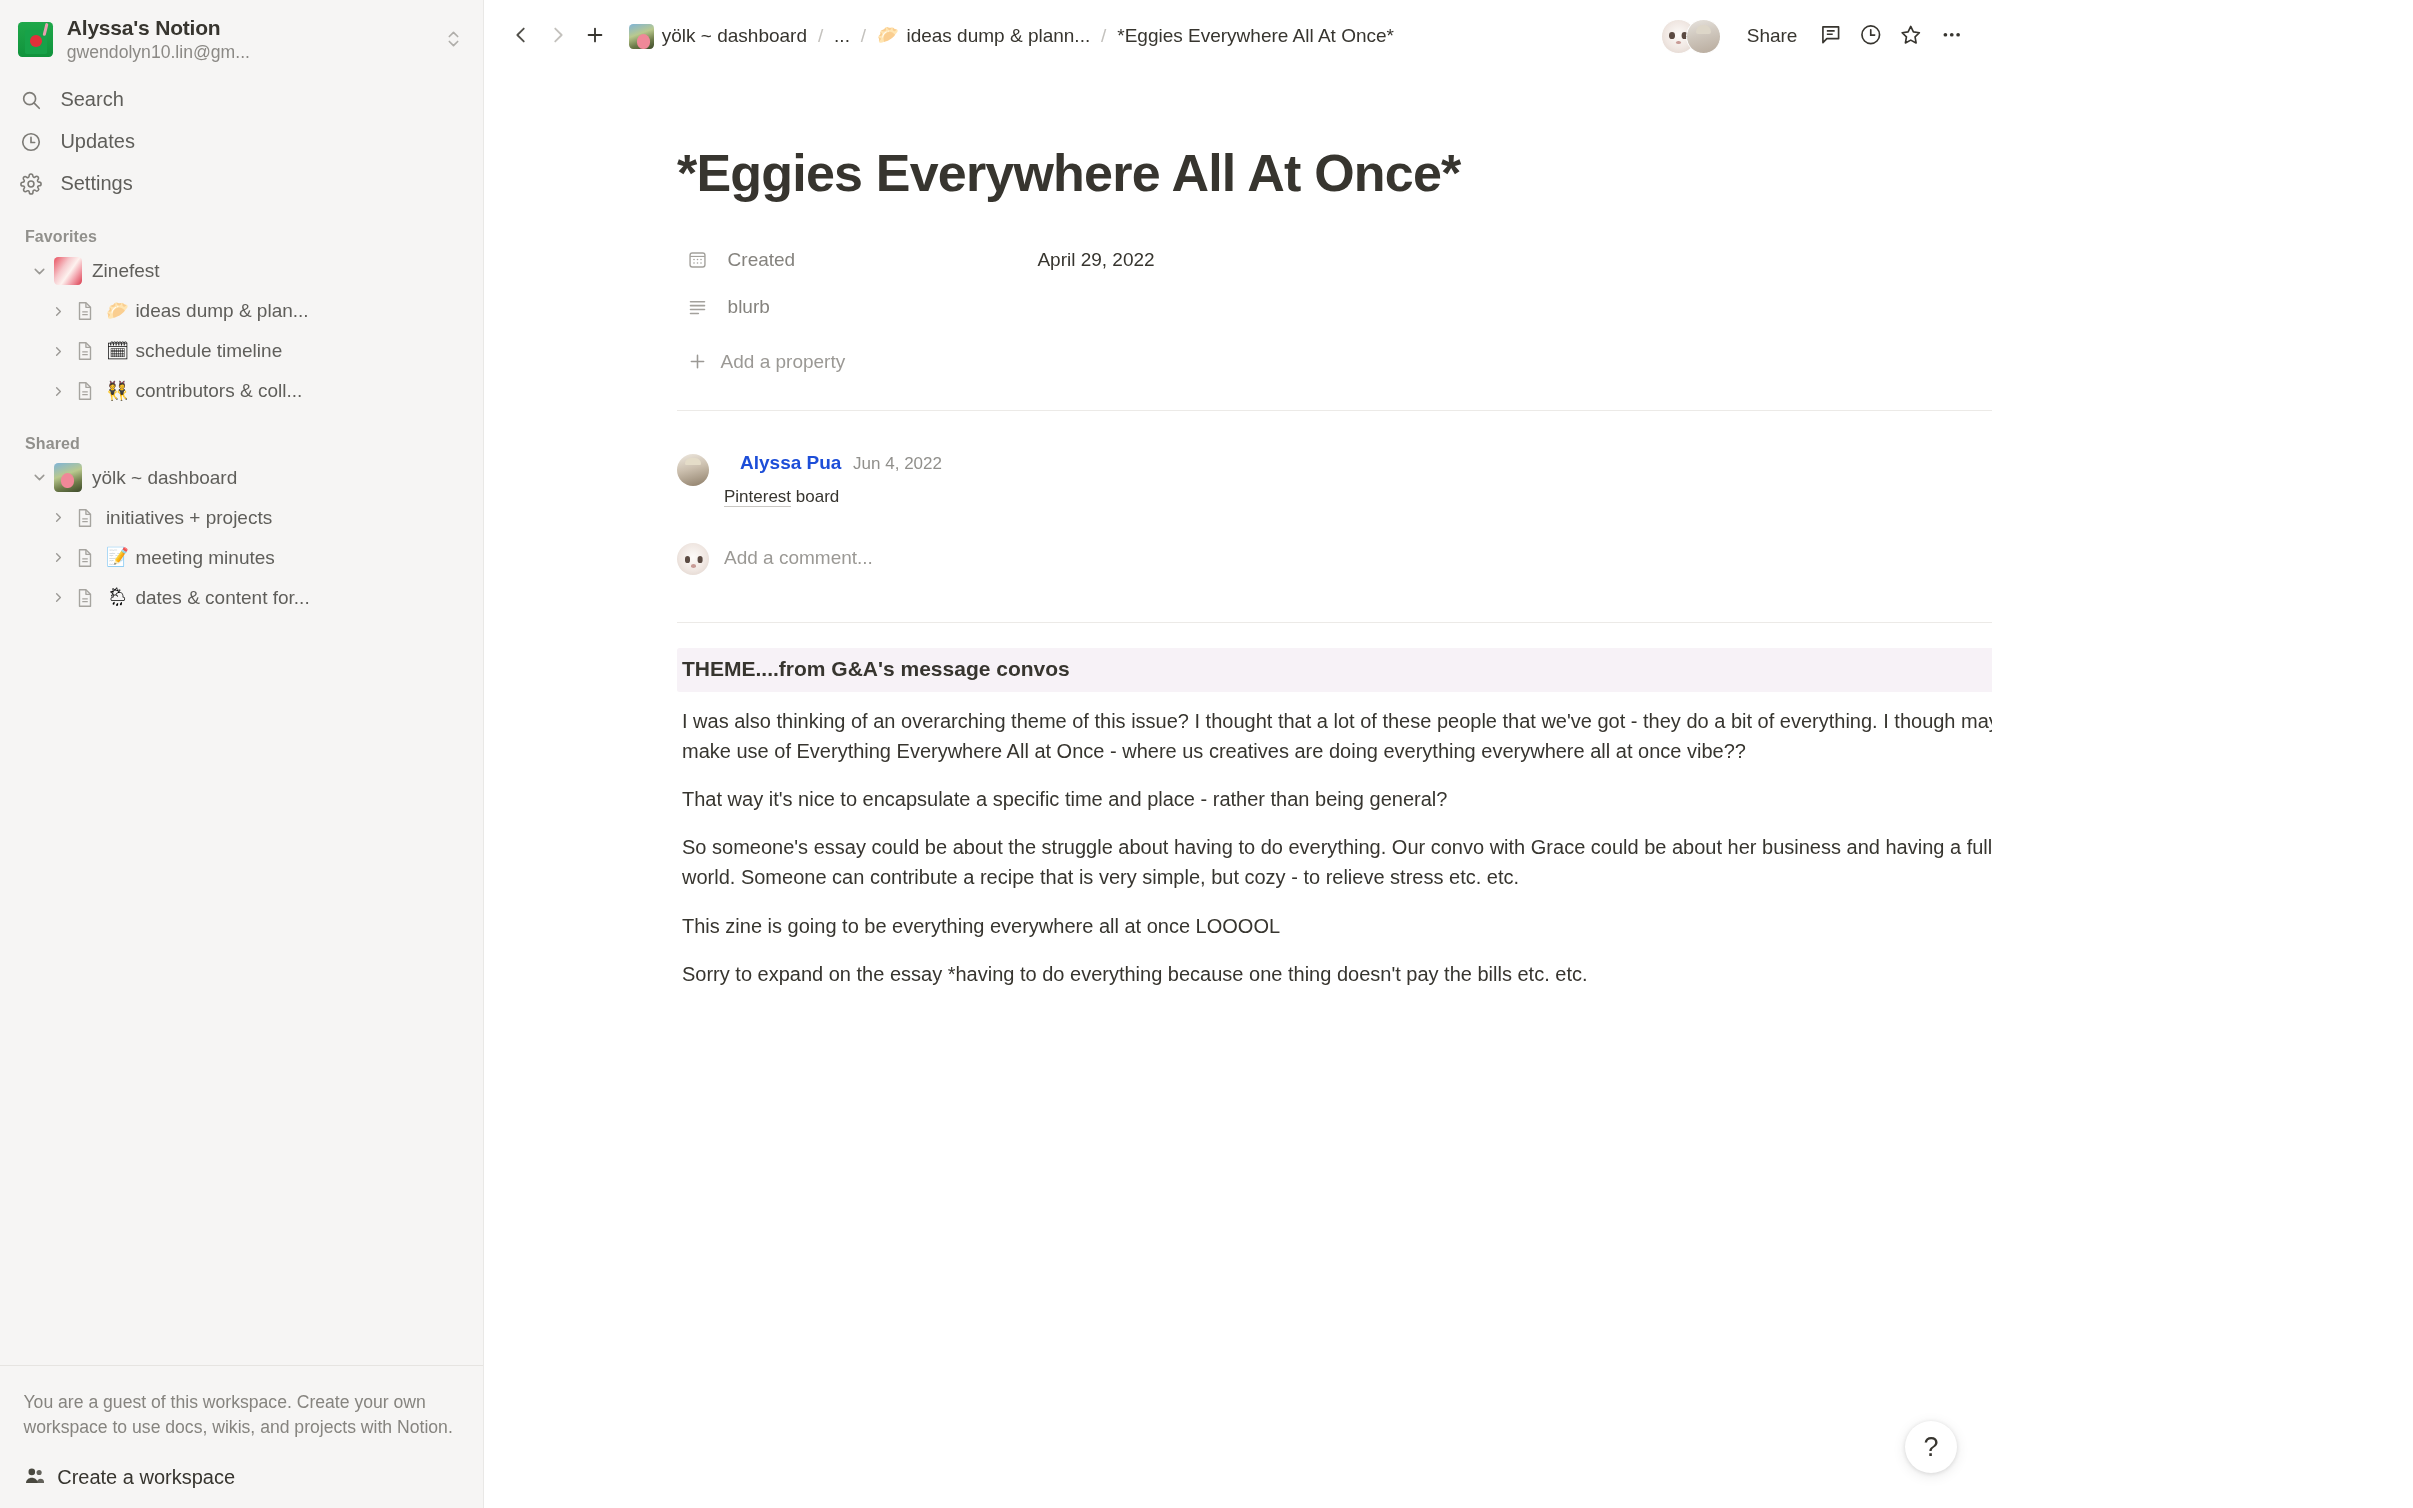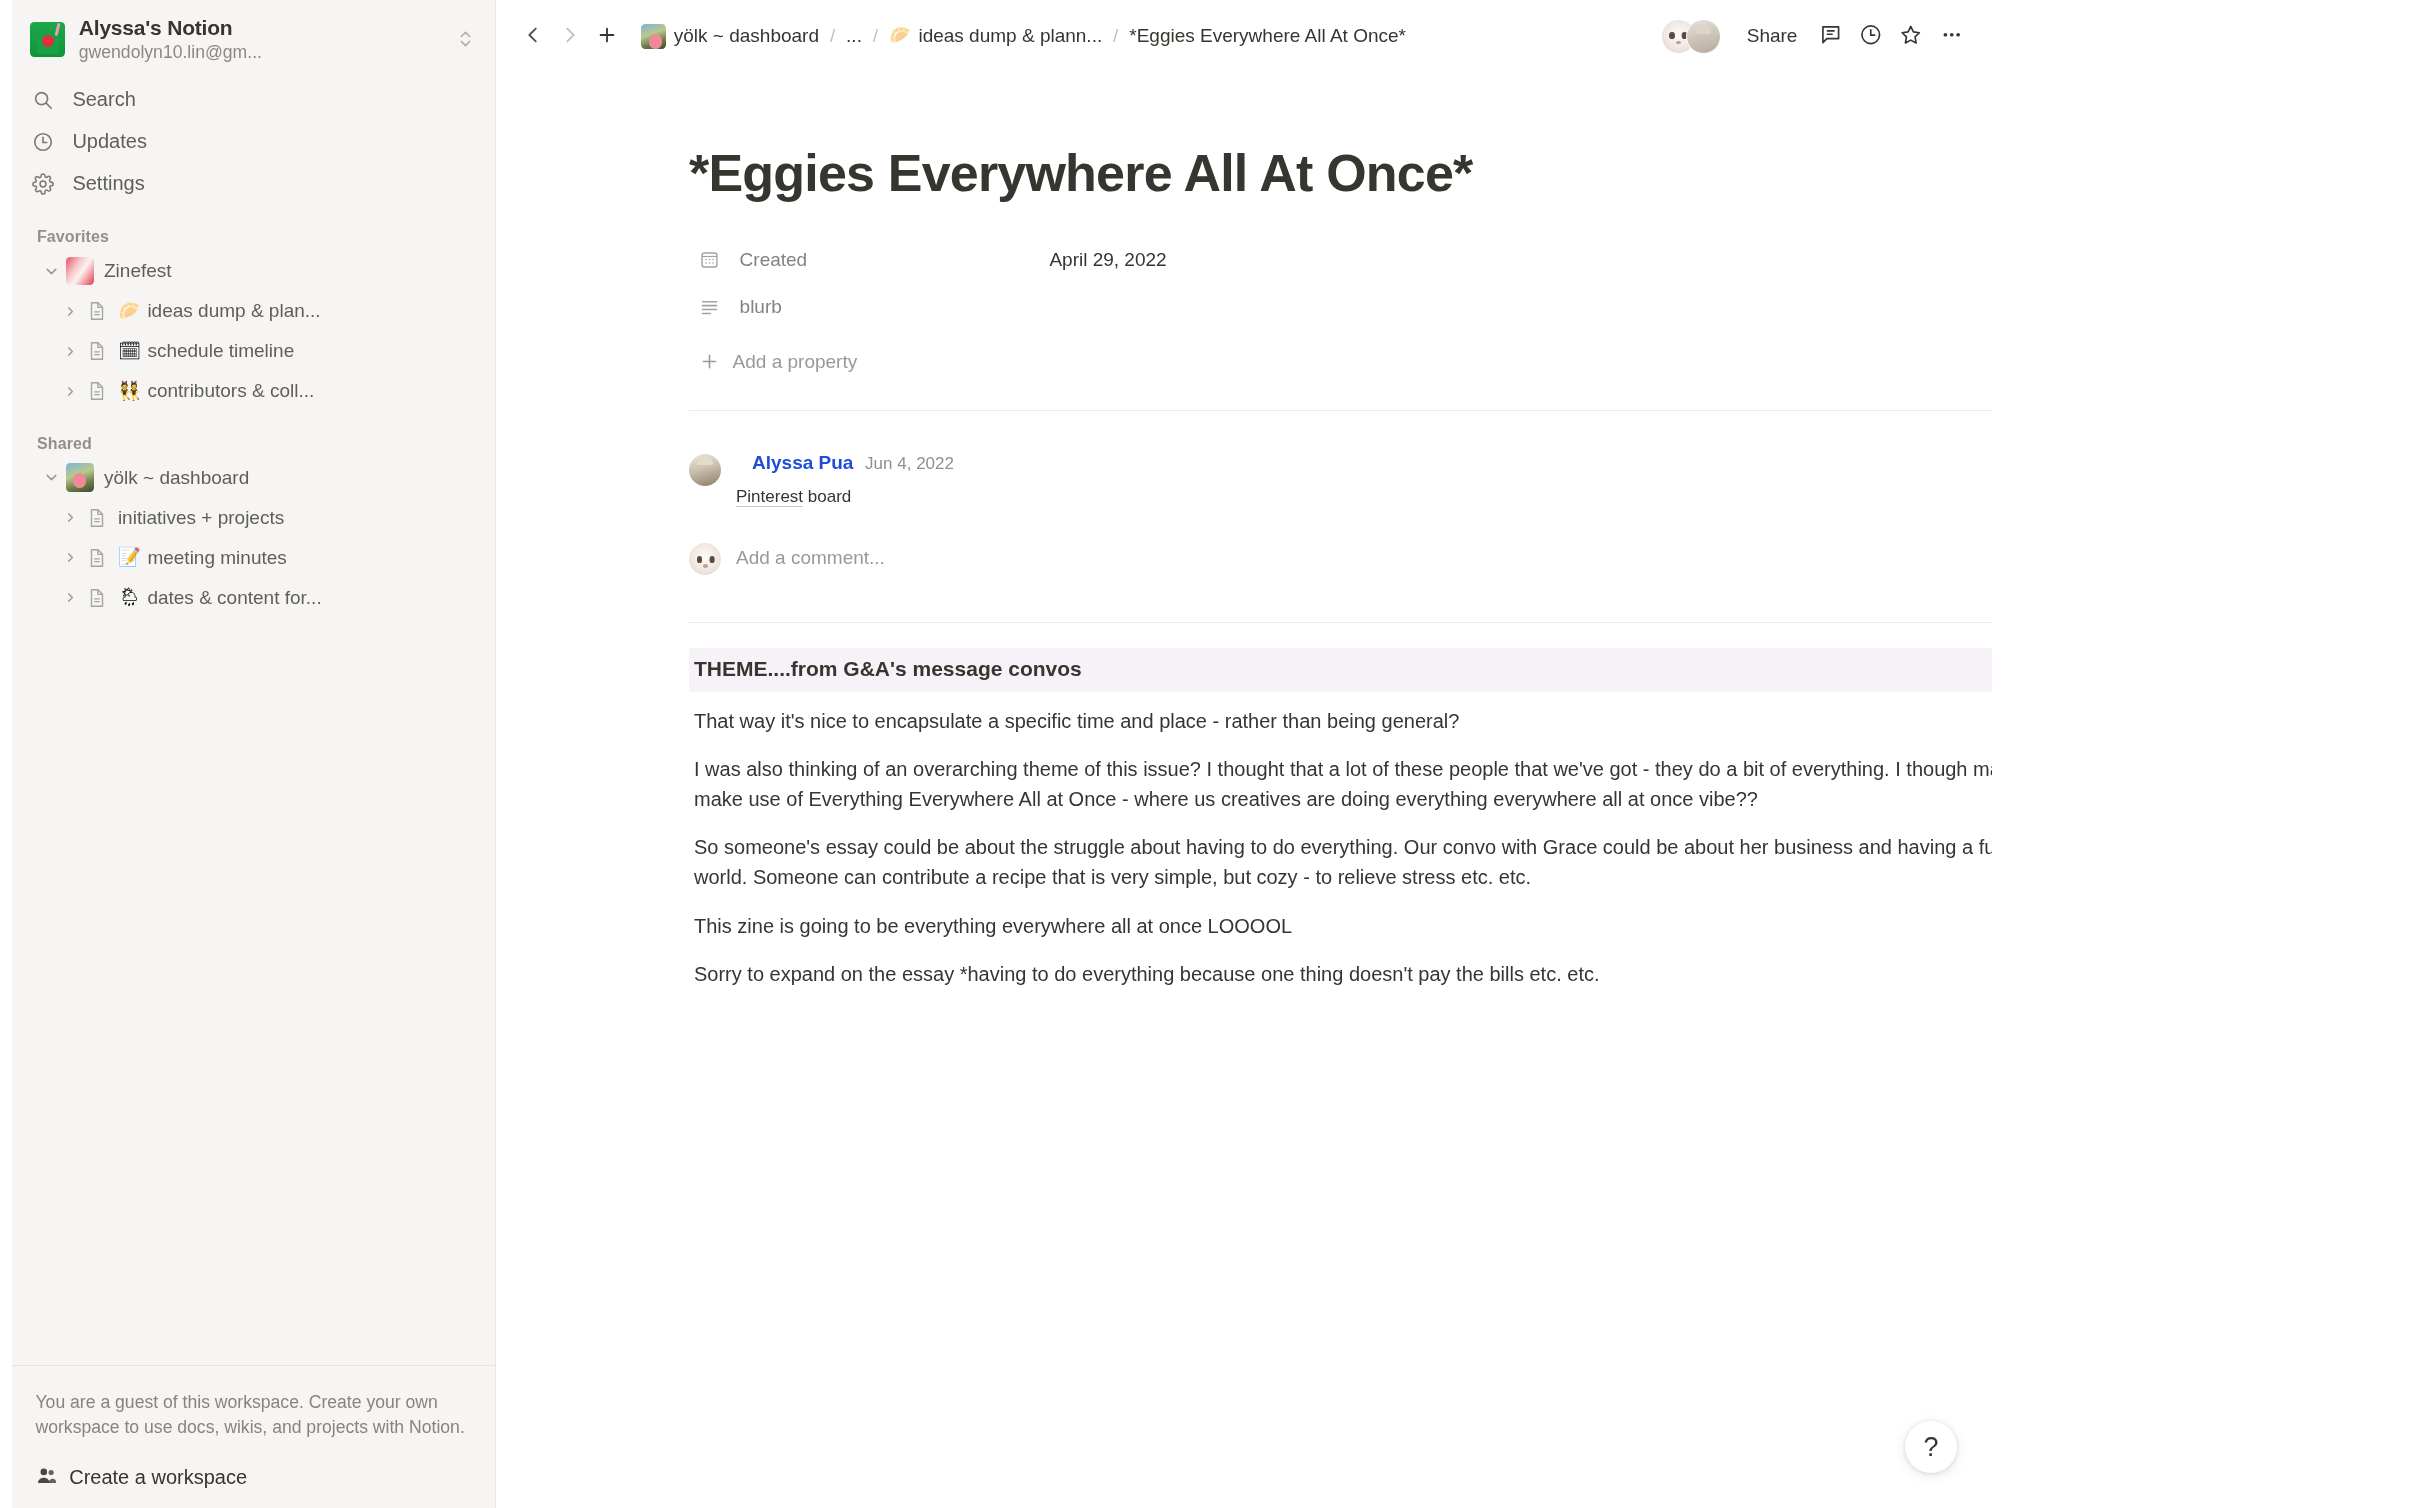--- a/index.html
+++ b/index.html
@@ -3,21 +3,21 @@
 <meta charset="utf-8">
 <style>
   * { box-sizing: border-box; margin: 0; padding: 0; }
   html, body {
     width: 2413px; height: 1508px;
     font-family: "Liberation Sans", sans-serif;
     background: #ffffff;
     overflow: hidden;
     -webkit-font-smoothing: antialiased;
   }
-  .app { display: flex; width: 1992px; height: 1508px; padding-left: 12px; }
+  .app { display: flex; width: 1992px; height: 1508px; }
 
   
   .sidebar {
     width: 484px; height: 1508px;
     background: #f6f5f4;
     border-right: 0.8px solid #e9e8e6;
     display: flex; flex-direction: column;
     position: relative; flex: 0 0 484px;
   }
   .ws-header {
@@ -506,22 +506,22 @@
           <div class="add-comment">
             <div class="c-av av-cat"></div>
             <div class="ac-ph">Add a comment...</div>
           </div>
         </div>
 
         <div class="rule2"></div>
 
         <div class="content">
           <div class="h-block" style="background: rgb(247, 242, 247);">THEME....from G&amp;A's message convos</div>
+          <div class="para">I was also thinking of an overarching theme of this issue? I thought that a lot of these people that we've got - they do a bit of everything. I though maybe it could be cool to make use of Everything Everywhere All at Once - where us creatives are doing everything everywhere all at once vibe??</div>
           <div class="para">That way it's nice to encapsulate a specific time and place - rather than being general?</div>
-          <div class="para">I was also thinking of an overarching theme of this issue? I thought that a lot of these people that we've got - they do a bit of everything. I though maybe it could be cool to make use of Everything Everywhere All at Once - where us creatives are doing everything everywhere all at once vibe??</div>
           <div class="para">So someone's essay could be about the struggle about having to do everything. Our convo with Grace could be about her business and having a full time job in corporate world. Someone can contribute a recipe that is very simple, but cozy - to relieve stress etc. etc.</div>
           <div class="para">This zine is going to be everything everywhere all at once LOOOOL</div>
           <div class="para">Sorry to expand on the essay *having to do everything because one thing doesn't pay the bills etc. etc.</div>
         </div>
       </div>
     </div>
 
     <div class="help-btn">?</div>
   </div>
 </div>

